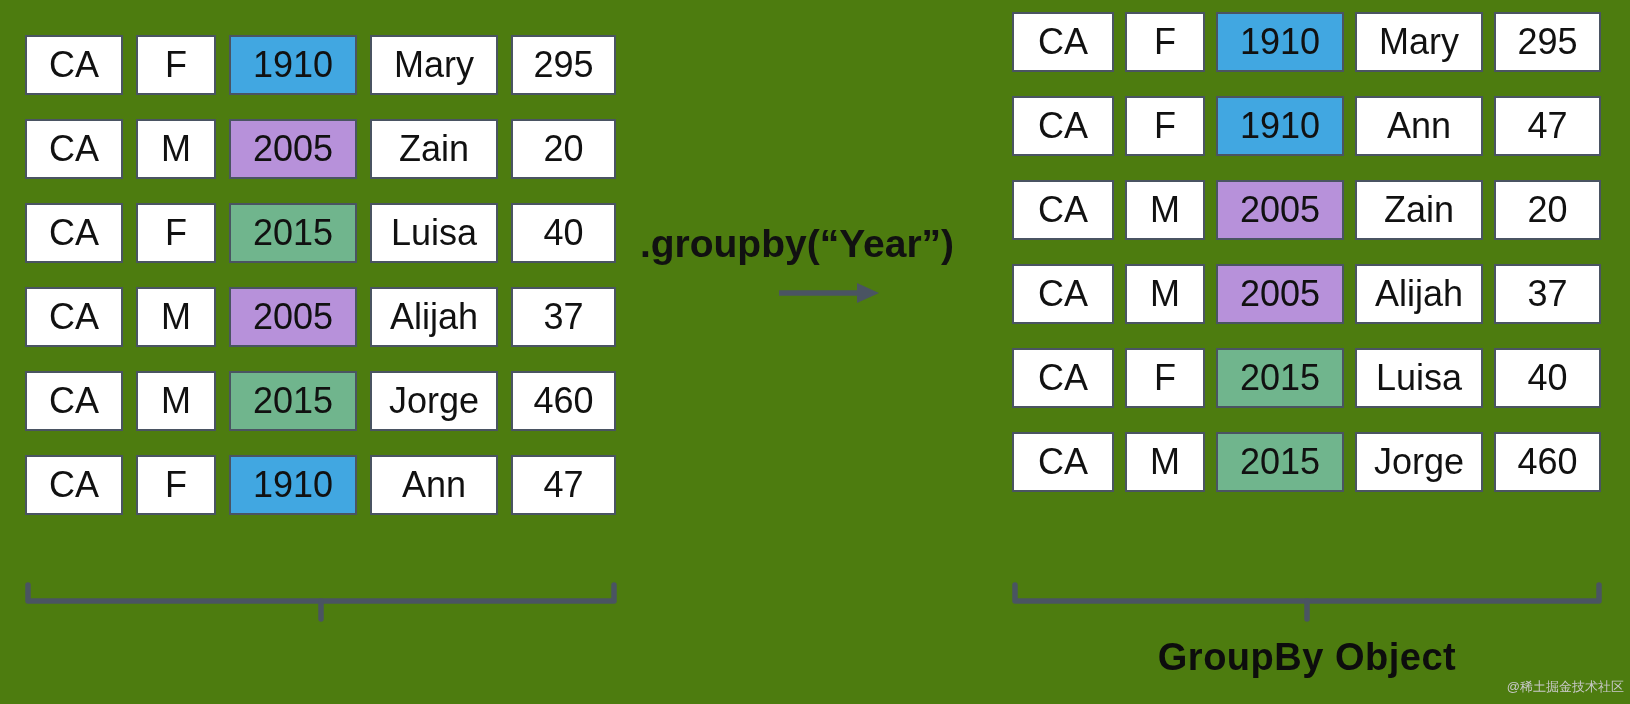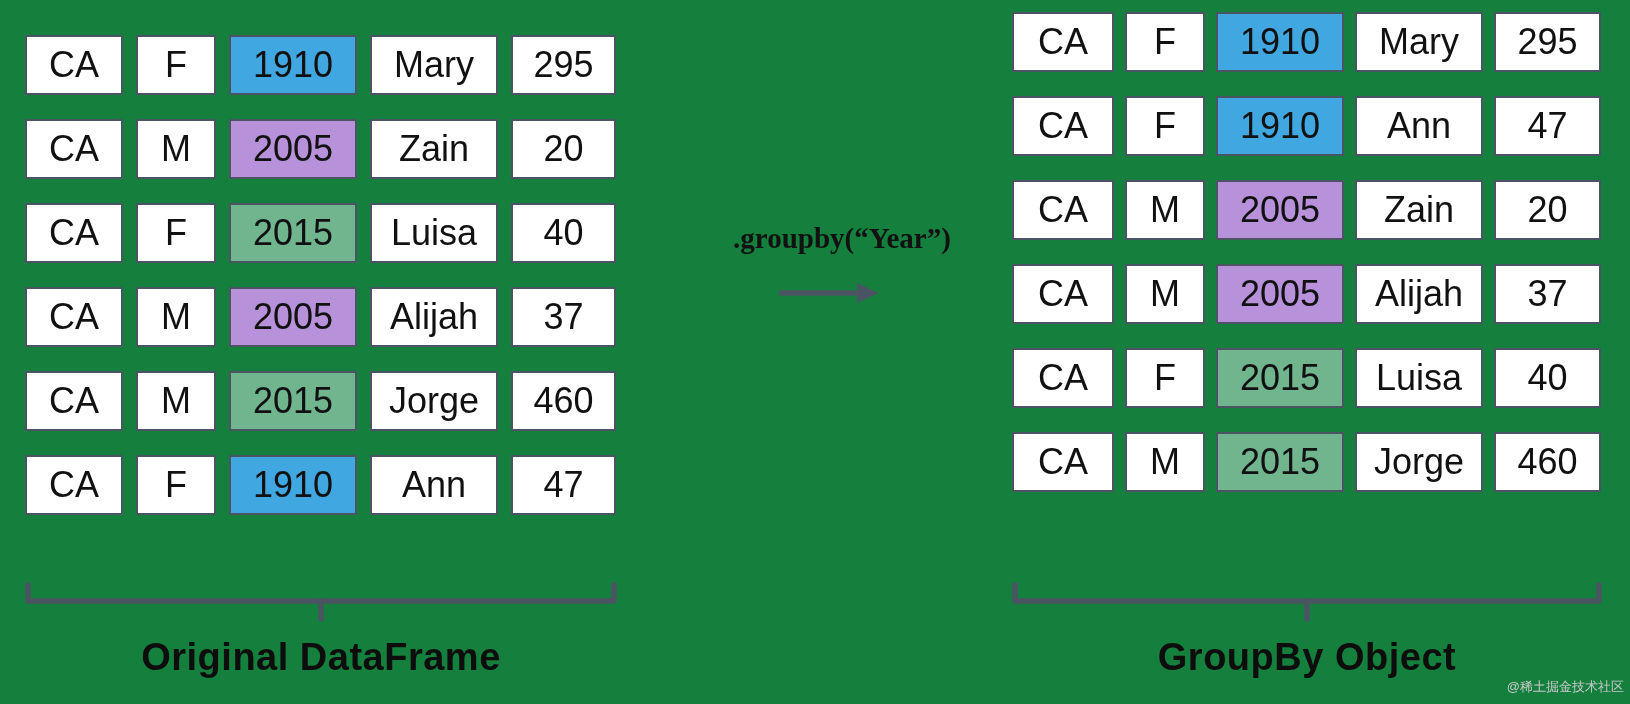--- a/index.html
+++ b/index.html
@@ -4,21 +4,21 @@
 <style>
   :root{
     --border:#4a5462;
     --accent:#4a5462;
   }
   html,body{margin:0;padding:0;background:#ffffff;}
   .canvas{
     position:relative;
     width:1630px;
     height:704px;
-    background:#15803d;
+    background:#4d7c0f;
     font-family:"Liberation Sans", sans-serif;
     overflow:hidden;
   }
   .table{position:absolute;}
   #left-table{left:25px;top:35px;}
   #right-table{left:1012px;top:12px;}
   .row{display:flex;margin-bottom:24px;}
   #left-table .row{gap:13px;}
   #right-table .row{gap:11px;}
   .group{margin-bottom:24px;}
@@ -55,26 +55,26 @@
   .caption{
     position:absolute;
     text-align:center;
     font-size:38px;
     font-weight:bold;
     color:#0d0d0d;
     letter-spacing:0.5px;
   }
   .code{
     position:absolute;
-    left:632px;
+    left:587px;
     top:222px;
     width:420px;
     text-align:center;
-    font-family:Liberation Serif, serif;
-    font-size:29px;
+    font-family:Liberation Sans, sans-serif;
+    font-size:39px;
     font-weight:bold;
     color:#111111;
     white-space:nowrap;
   }
   .arrow{position:absolute;left:777px;top:280px;}
   .arrow line{stroke:var(--accent);stroke-width:5.5;}
   .arrow polygon{fill:var(--accent);}
   .watermark{
     position:absolute;
     right:6px;
@@ -131,21 +131,20 @@
         <div class="cell c4">Ann</div>
         <div class="cell c5">47</div>
       </div>
     </div>
 
   <svg class="brace" style="left:25px;top:581px;" width="592" height="42" viewBox="0 0 592 42">
     <path d="M3 4 L3 20 L589 20 L589 4"></path>
     <path d="M296 20 L296 38"></path>
   </svg>
 
-  <div class="caption" style="left:25px;top:636px;width:592px;">Original DataFrame</div>
 
   <div class="code">.groupby(“Year”)</div>
 
   <svg class="arrow" width="104" height="26" viewBox="0 0 104 26">
     <line x1="2" y1="13" x2="82" y2="13"></line>
     <polygon points="80,3 102,13 80,23"></polygon>
   </svg>
 
   <div class="table" id="right-table">
       <div class="group">

